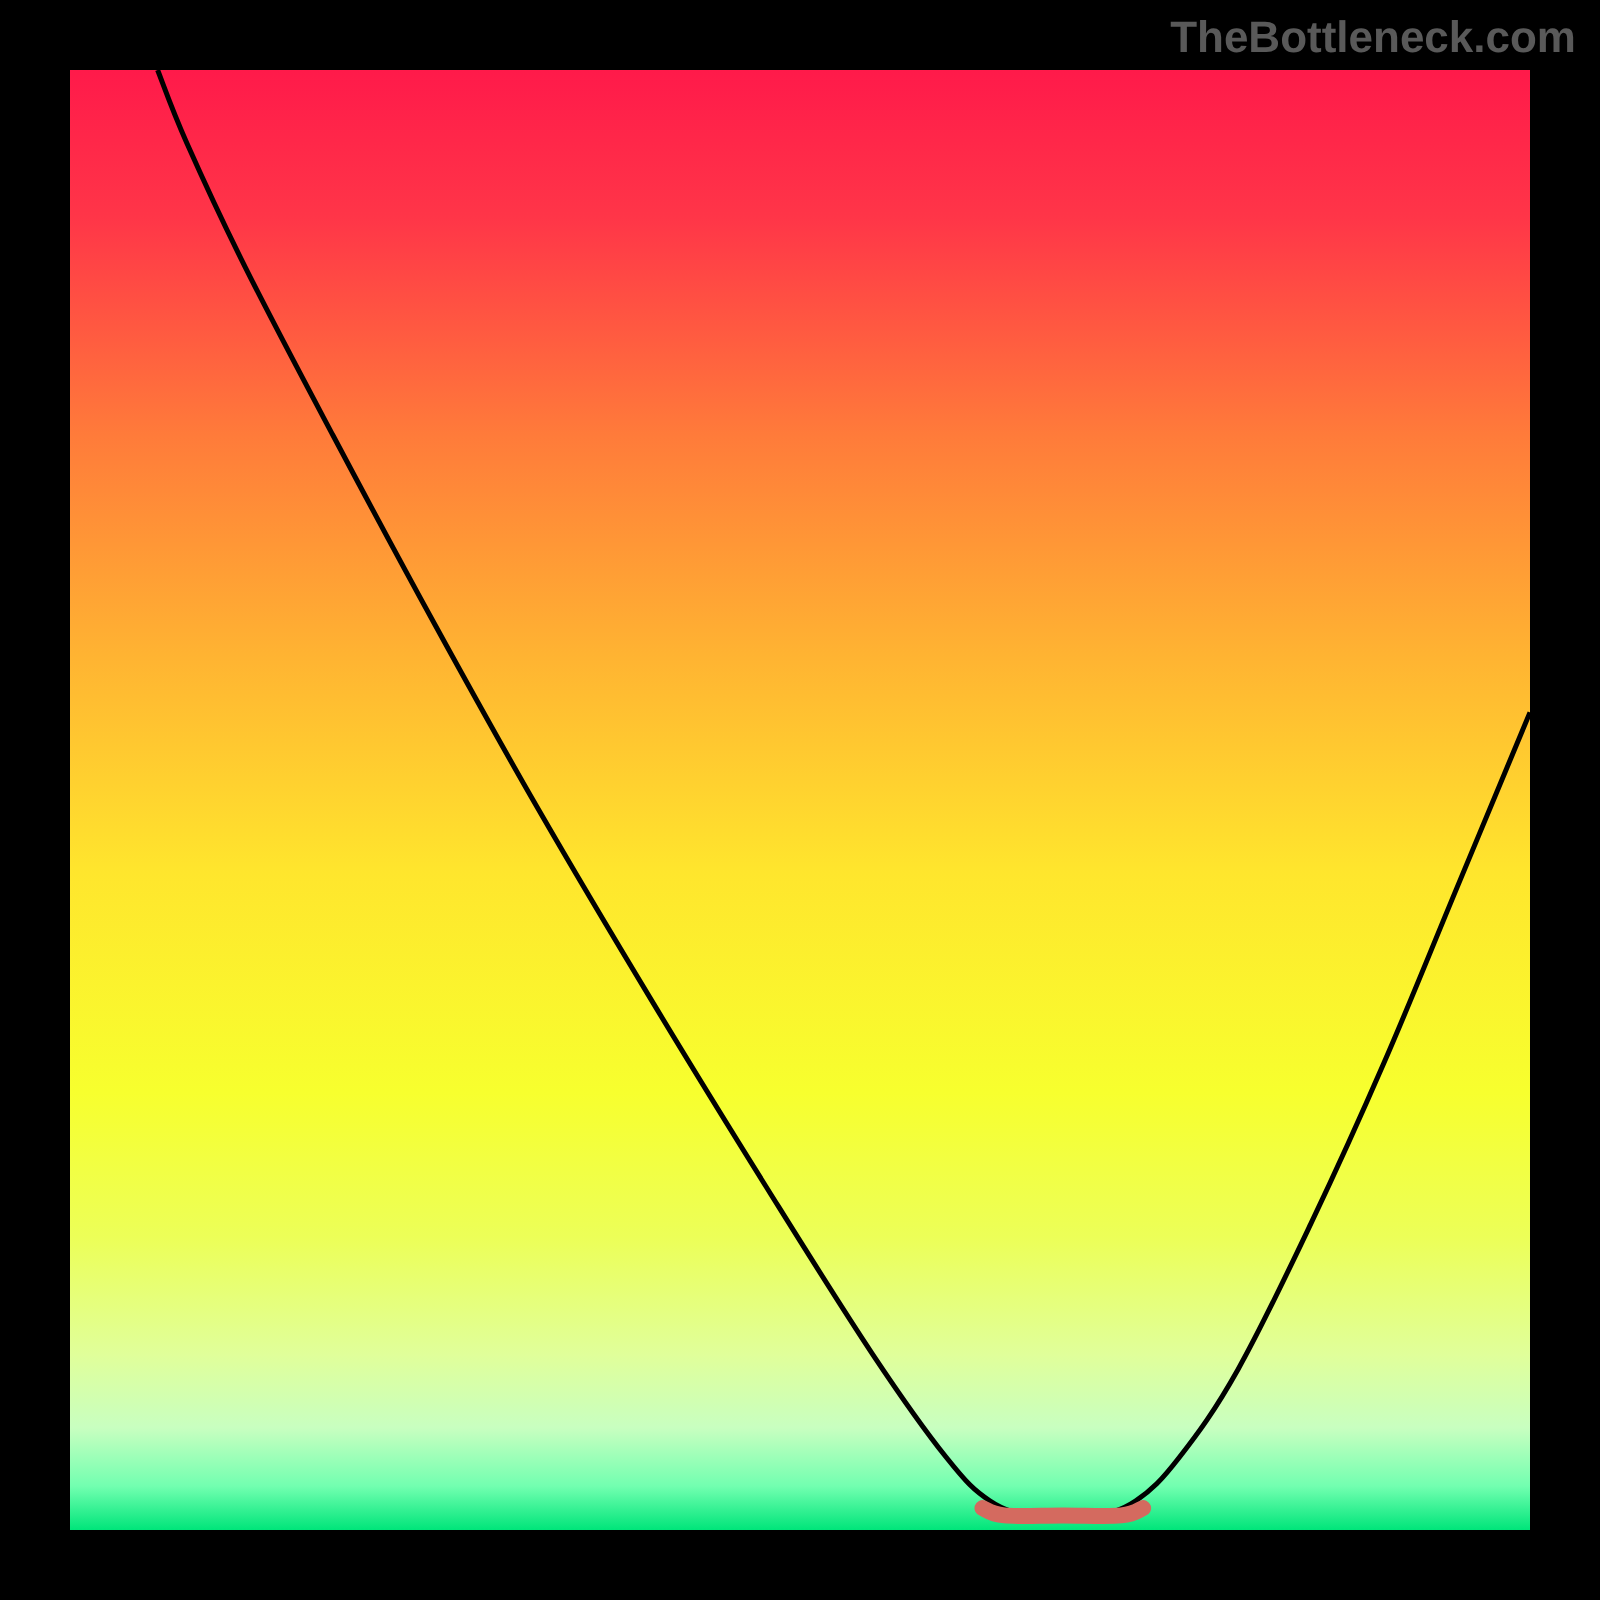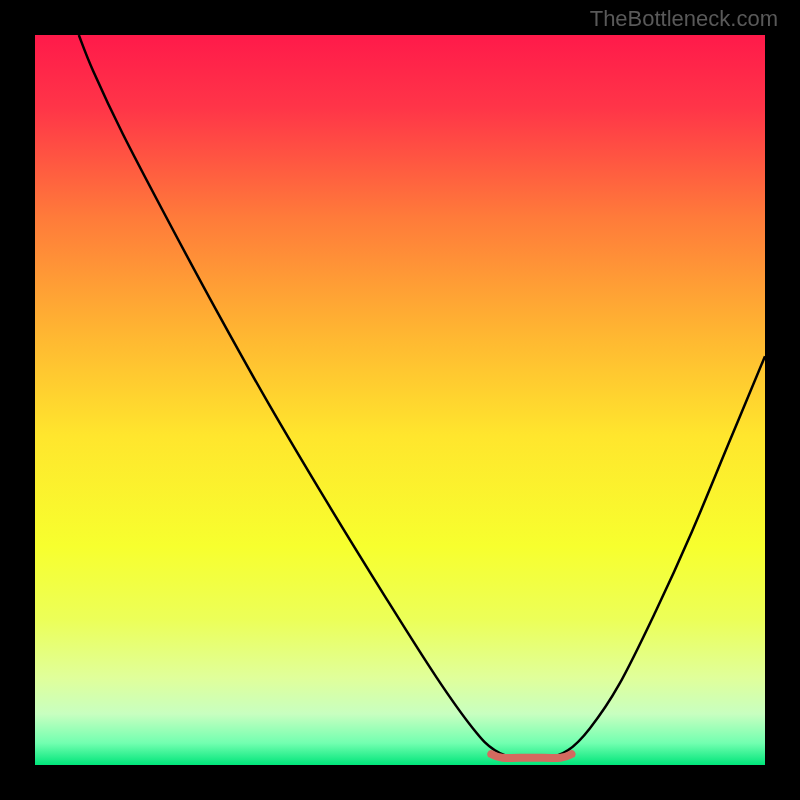--- a/index.html
+++ b/index.html
@@ -13,24 +13,24 @@
   }
   .chart-container {
     position: relative;
     width: 800px;
     height: 800px;
     background: #000;
   }
   .watermark {
     position: absolute;
     top: 6px;
-    right: 22px;
+    right: 12px;
     color: #595959;
     font-size: 22px;
-    font-weight: 400;
+    font-weight: 700;
     z-index: 10;
     margin-left: 12px;
   }
   svg {
     display: block;
   }
 </style>
 </head>
 <body>
 

